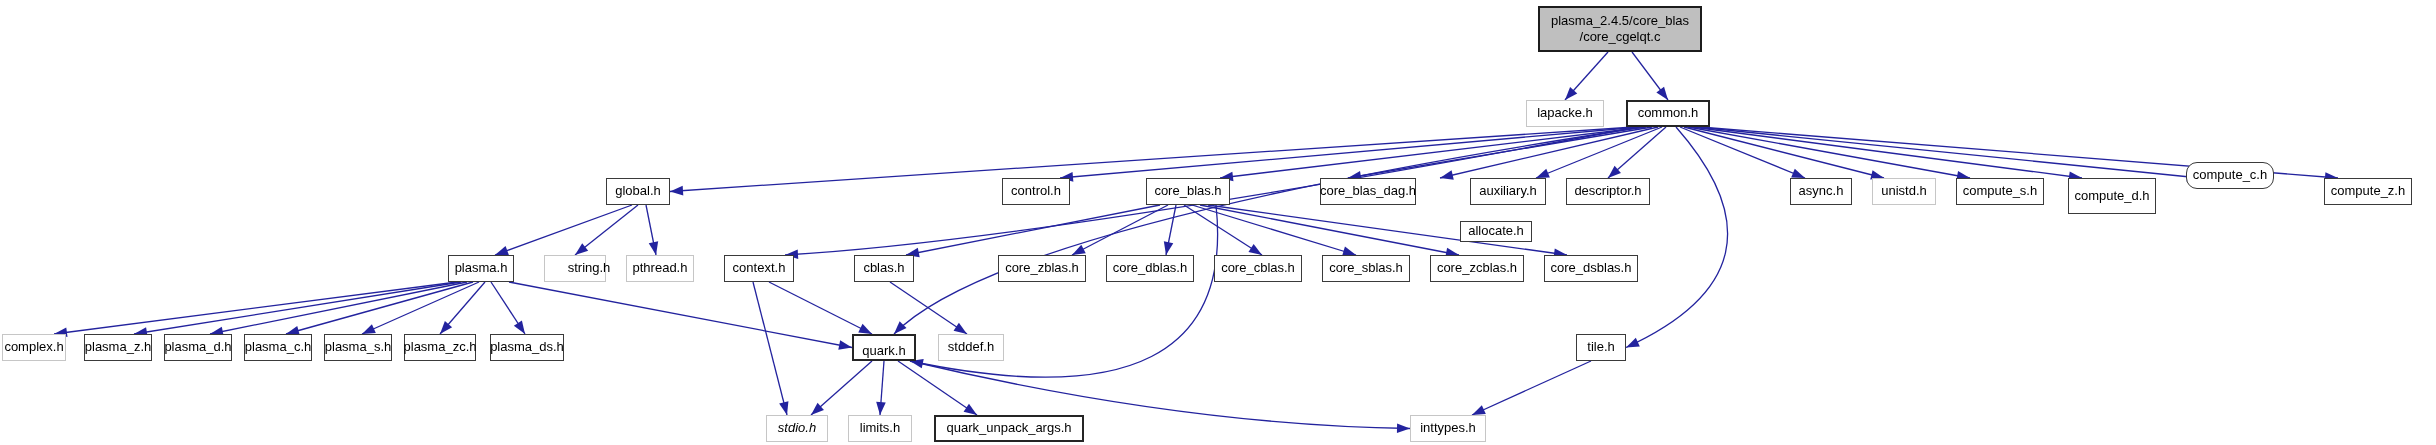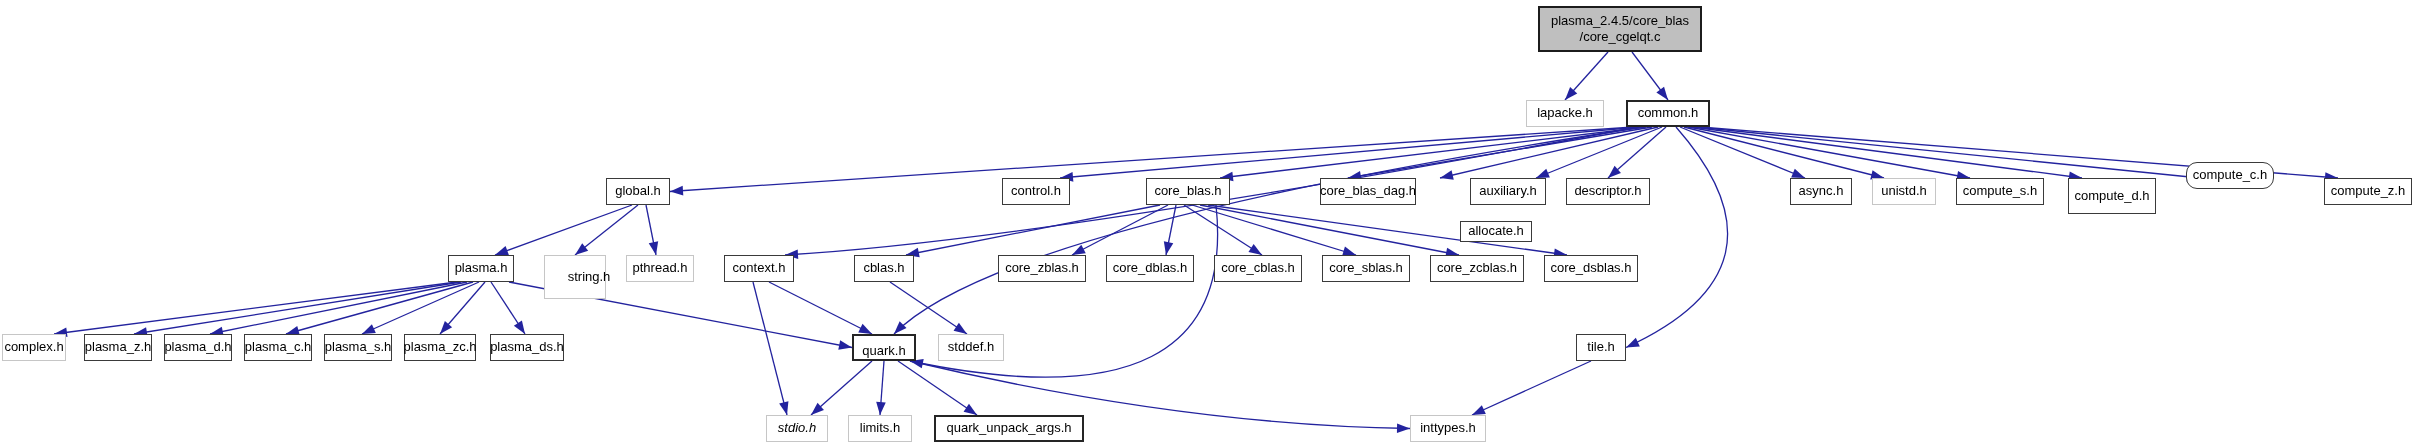--- a/index.html
+++ b/index.html
@@ -142,21 +142,21 @@
       <div class="node" style="left: 1460px; top: 178px; width: 72px; height: 21px; margin-top: 43px;"><span>allocate.h</span></div>
       <div class="node" style="left: 1470px; top: 178px; width: 76px; height: 27px;"><span>auxiliary.h</span></div>
       <div class="node" style="left: 1566px; top: 178px; width: 84px; height: 27px;"><span>descriptor.h</span></div>
       <div class="node" style="left: 1790px; top: 178px; width: 62px; height: 27px;"><span>async.h</span></div>
       <div class="node ext" style="left: 1872px; top: 178px; width: 64px; height: 27px;"><span>unistd.h</span></div>
       <div class="node" style="left: 1956px; top: 178px; width: 88px; height: 27px;"><span>compute_s.h</span></div>
       <div class="node" style="left: 2068px; top: 178px; width: 88px; height: 36px;"><span>compute_d.h</span></div>
       <div class="node" style="left: 2186px; top: 162px; width: 88px; height: 27px; border-radius: 11px;"><span>compute_c.h</span></div>
       <div class="node" style="left: 2324px; top: 178px; width: 88px; height: 27px;"><span>compute_z.h</span></div>
       <div class="node" style="left: 448px; top: 255px; width: 66px; height: 27px;"><span>plasma.h</span></div>
-      <div class="node ext" style="left: 544px; top: 255px; width: 62px; height: 44px; padding-left: 28px;"><span>string.h</span></div>
+      <div class="node ext" style="left: 544px; top: 255px; width: 62px; height: 27px; padding-left: 28px;"><span>string.h</span></div>
       <div class="node ext" style="left: 626px; top: 255px; width: 68px; height: 27px;"><span>pthread.h</span></div>
       <div class="node" style="left: 724px; top: 255px; width: 70px; height: 27px;"><span>context.h</span></div>
       <div class="node" style="left: 854px; top: 255px; width: 60px; height: 27px;"><span>cblas.h</span></div>
       <div class="node" style="left: 998px; top: 255px; width: 88px; height: 27px;"><span>core_zblas.h</span></div>
       <div class="node" style="left: 1106px; top: 255px; width: 88px; height: 27px;"><span>core_dblas.h</span></div>
       <div class="node" style="left: 1214px; top: 255px; width: 88px; height: 27px;"><span>core_cblas.h</span></div>
       <div class="node" style="left: 1322px; top: 255px; width: 88px; height: 27px;"><span>core_sblas.h</span></div>
       <div class="node" style="left: 1430px; top: 255px; width: 94px; height: 27px;"><span>core_zcblas.h</span></div>
       <div class="node" style="left: 1544px; top: 255px; width: 94px; height: 27px;"><span>core_dsblas.h</span></div>
       <div class="node ext" style="left: 2px; top: 334px; width: 64px; height: 27px;"><span>complex.h</span></div>

